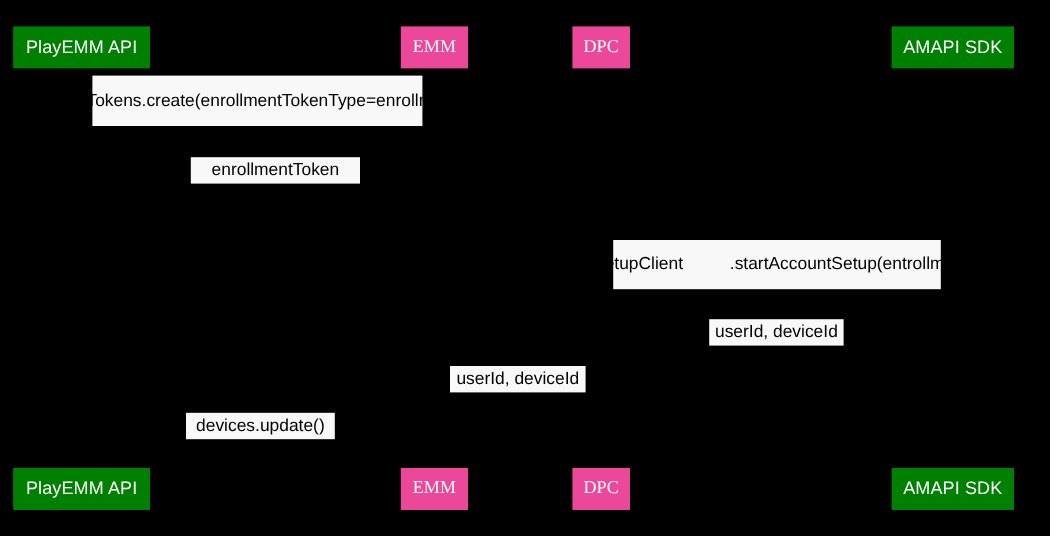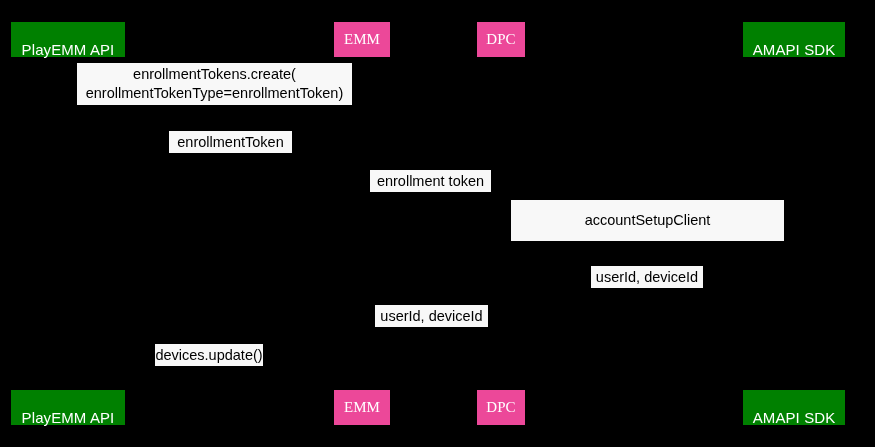--- a/index.html
+++ b/index.html
@@ -22,35 +22,35 @@
     display: flex;
     align-items: center;
     justify-content: center;
     color: #ffffff;
     font-size: 15px;
     line-height: 1;
     letter-spacing: 0.1px;
     white-space: nowrap;
     box-sizing: border-box;
   }
-  .actor-green { background: #008000; align-items: flex-end; }
+  .actor-green { background: #008000; }
   .actor-blue  { background: #ec4899; font-family: Liberation Serif, serif; }
 
   .msg-label {
     position: absolute;
     background: #f8f8f8;
     color: #000000;
     font-size: 14.5px;
     line-height: 19px;
     text-align: center;
     white-space: pre;
     box-sizing: border-box;
     padding: 2px 1px;
     display: flex;
-    flex-direction: column;
+    flex-direction: row;
     align-items: center;
     justify-content: center;
   }
   .msg-line { display: block; }
 </style>
 </head>
 <body>
 
 <div id="diagram">
     <div class="actor-box actor-green" style="left: 11px; top: 22px; width: 114px; height: 35px;">
@@ -71,19 +71,18 @@
     <div class="actor-box actor-blue" style="left: 334px; top: 390px; width: 56px; height: 35px;">
       <span>EMM</span>
     </div>
     <div class="actor-box actor-blue" style="left: 477px; top: 390px; width: 48px; height: 35px;">
       <span>DPC</span>
     </div>
     <div class="actor-box actor-green" style="left: 743px; top: 390px; width: 102px; height: 35px;">
       <span>AMAPI SDK</span>
     </div>
     <div class="msg-label" style="left: 77px; top: 63px; width: 275px; height: 42px;"><span class="msg-line">enrollmentTokens.create(</span><span class="msg-line">enrollmentTokenType=enrollmentToken)</span></div>
-    <div class="msg-label" style="left: 169px; top: 131px; width: 123px; height: 22px;"><span class="msg-line">enrollmentToken</span></div>
-    <div class="msg-label" style="left: 370px; top: 170px; width: 121px; height: 22px;"><span class="msg-line">enrollment token</span></div>
-    <div class="msg-label" style="left: 511px; top: 200px; width: 273px; height: 41px; gap: 39px;"><span class="msg-line">accountSetupClient</span></div>
+    <div class="msg-label" style="left: 159px; top: 131px; width: 141px; height: 22px;"><span class="msg-line">enrollmentToken</span></div>
+    <div class="msg-label" style="left: 511px; top: 200px; width: 273px; height: 41px; gap: 39px;"><span class="msg-line">accountSetupClient</span><span class="msg-line">.startAccountSetup(entrollment token)</span></div>
     <div class="msg-label" style="left: 591px; top: 266px; width: 112px; height: 22px;"><span class="msg-line">userId, deviceId</span></div>
     <div class="msg-label" style="left: 375px; top: 305px; width: 113px; height: 22px;"><span class="msg-line">userId, deviceId</span></div>
-    <div class="msg-label" style="left: 155px; top: 344px; width: 108px; height: 22px;"><span class="msg-line">devices.update()</span></div>
+    <div class="msg-label" style="left: 155px; top: 344px; width: 124px; height: 22px;"><span class="msg-line">devices.update()</span></div>
   </div>
 
 </body></html>

